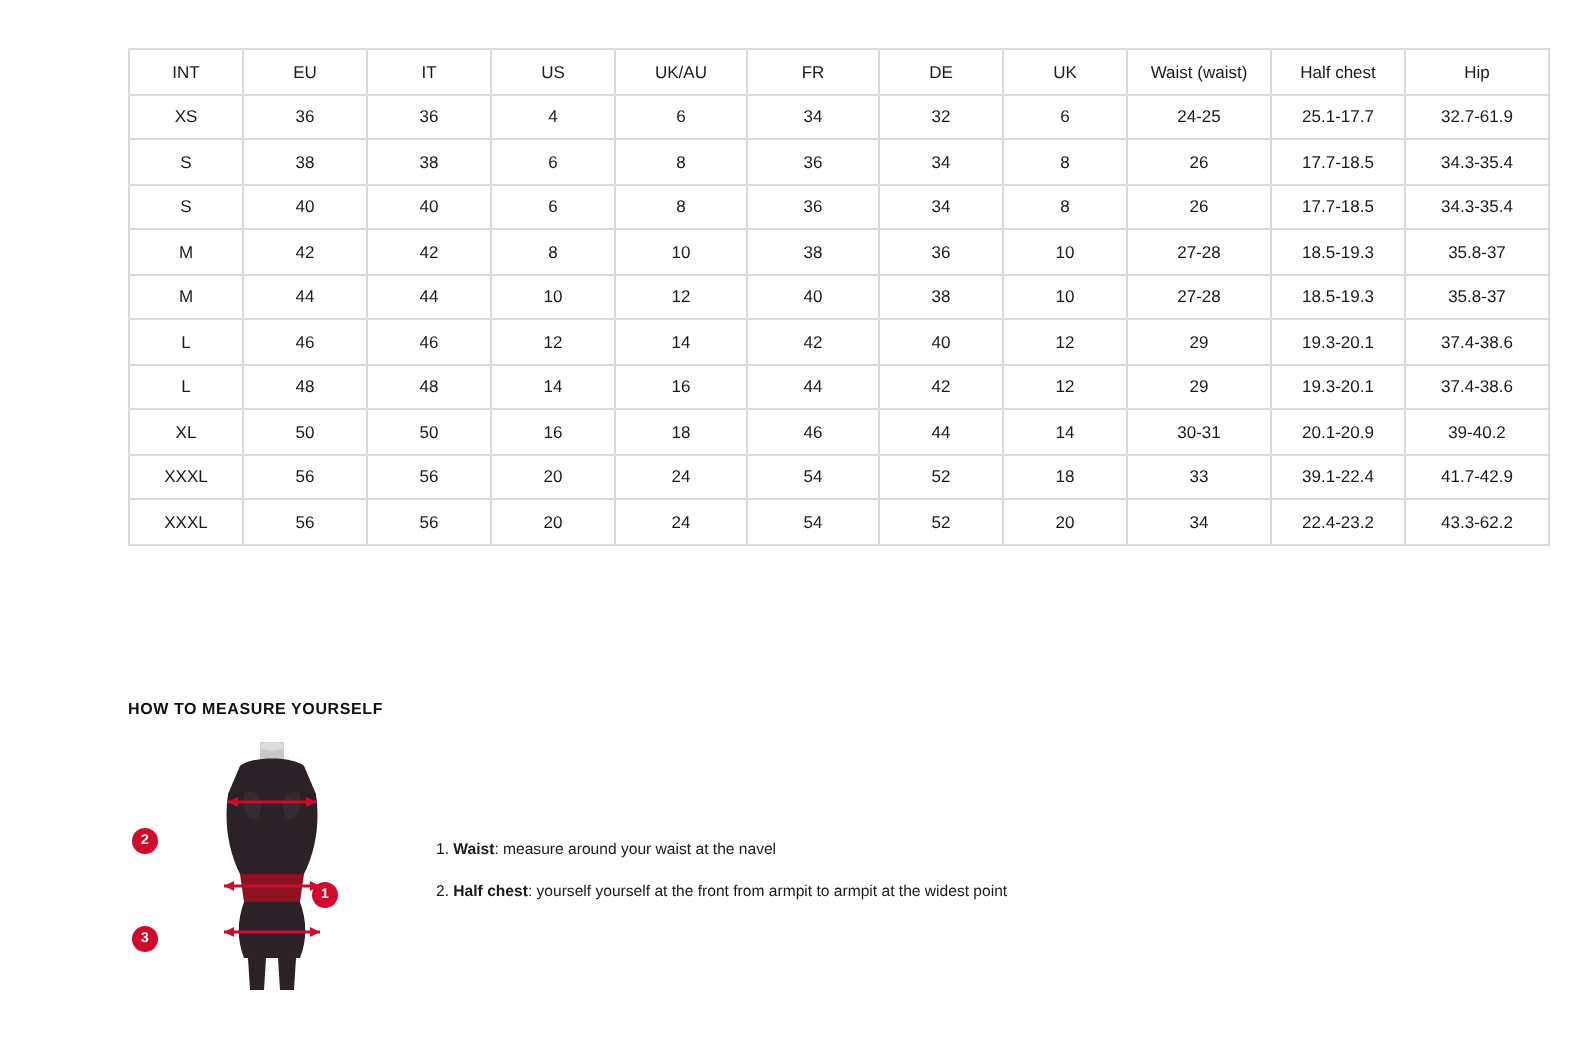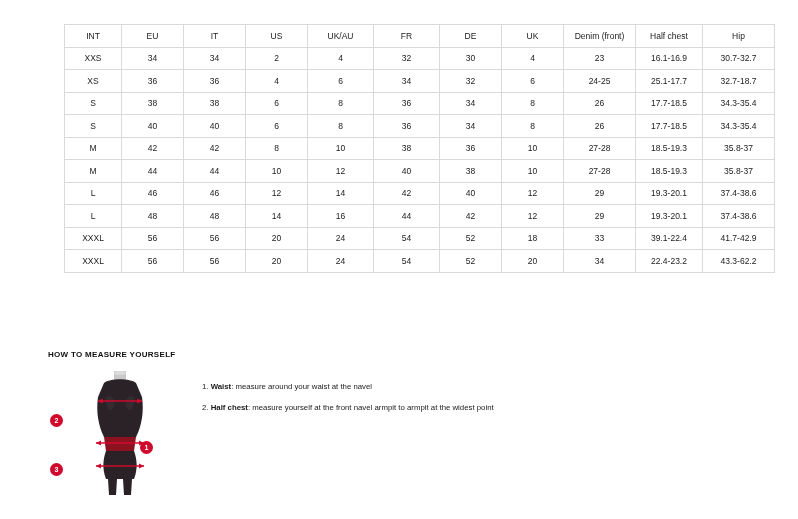--- a/index.html
+++ b/index.html
@@ -55,34 +55,34 @@
   col.c5 { width: 66px; }
   col.c6 { width: 62px; }
   col.c7 { width: 62px; }
   col.c8 { width: 72px; }
   col.c9 { width: 67px; }
   col.c10 { width: 72px; }
 
   
   .measure-section {
     position: absolute;
-    left: 48px;
+    left: 64px;
     top: 350px;
     width: 670px;
   }
   .measure-title {
     font-size: 8px;
     font-weight: bold;
     letter-spacing: 0.3px;
     color: #111;
     margin-bottom: 10px;
   }
   .measure-body {
     display: flex;
-    align-items: flex-start;
+    align-items: center;
   }
   .figure-box {
     position: relative;
     width: 140px;
     height: 130px;
     flex: 0 0 140px;
   }
   .instructions {
     margin-left: 14px;
     padding-top: 12px;
@@ -141,51 +141,38 @@
       <thead>
         <tr>
           <th>INT</th>
           <th>EU</th>
           <th>IT</th>
           <th>US</th>
           <th>UK/AU</th>
           <th>FR</th>
           <th>DE</th>
           <th>UK</th>
-          <th>Denim (front)</th>
+          <th>Waist (waist)</th>
           <th>Half chest</th>
           <th>Hip</th>
         </tr>
       </thead>
       <tbody>
-        <tr>
-          <td>XXS</td>
-          <td>34</td>
-          <td>34</td>
-          <td>2</td>
-          <td>4</td>
-          <td>32</td>
-          <td>30</td>
-          <td>4</td>
-          <td>23</td>
-          <td>16.1-16.9</td>
-          <td>30.7-32.7</td>
-        </tr>
         <tr>
           <td>XS</td>
           <td>36</td>
           <td>36</td>
           <td>4</td>
           <td>6</td>
           <td>34</td>
           <td>32</td>
           <td>6</td>
           <td>24-25</td>
           <td>25.1-17.7</td>
-          <td>32.7-18.7</td>
+          <td>32.7-61.9</td>
         </tr>
         <tr>
           <td>S</td>
           <td>38</td>
           <td>38</td>
           <td>6</td>
           <td>8</td>
           <td>36</td>
           <td>34</td>
           <td>8</td>
@@ -252,20 +239,33 @@
           <td>14</td>
           <td>16</td>
           <td>44</td>
           <td>42</td>
           <td>12</td>
           <td>29</td>
           <td>19.3-20.1</td>
           <td>37.4-38.6</td>
         </tr>
         <tr>
+          <td>XL</td>
+          <td>50</td>
+          <td>50</td>
+          <td>16</td>
+          <td>18</td>
+          <td>46</td>
+          <td>44</td>
+          <td>14</td>
+          <td>30-31</td>
+          <td>20.1-20.9</td>
+          <td>39-40.2</td>
+        </tr>
+        <tr>
           <td>XXXL</td>
           <td>56</td>
           <td>56</td>
           <td>20</td>
           <td>24</td>
           <td>54</td>
           <td>52</td>
           <td>18</td>
           <td>33</td>
           <td>39.1-22.4</td>
@@ -327,20 +327,20 @@
         <div class="badge badge-1">1</div>
         <div class="badge badge-2">2</div>
         <div class="badge badge-3">3</div>
       </div>
 
       <div class="instructions">
         <div class="instruction">
           <span>1. </span><b>Waist</b><span>: measure around your waist at the navel</span>
         </div>
         <div class="instruction">
-          <span>2. </span><b>Half chest</b><span>: measure yourself at the front navel armpit to armpit at the widest point</span>
+          <span>2. </span><b>Half chest</b><span>: yourself yourself at the front from armpit to armpit at the widest point</span>
         </div>
       </div>
 
     </div>
   </div>
 
 </div>
 
 </body></html>

